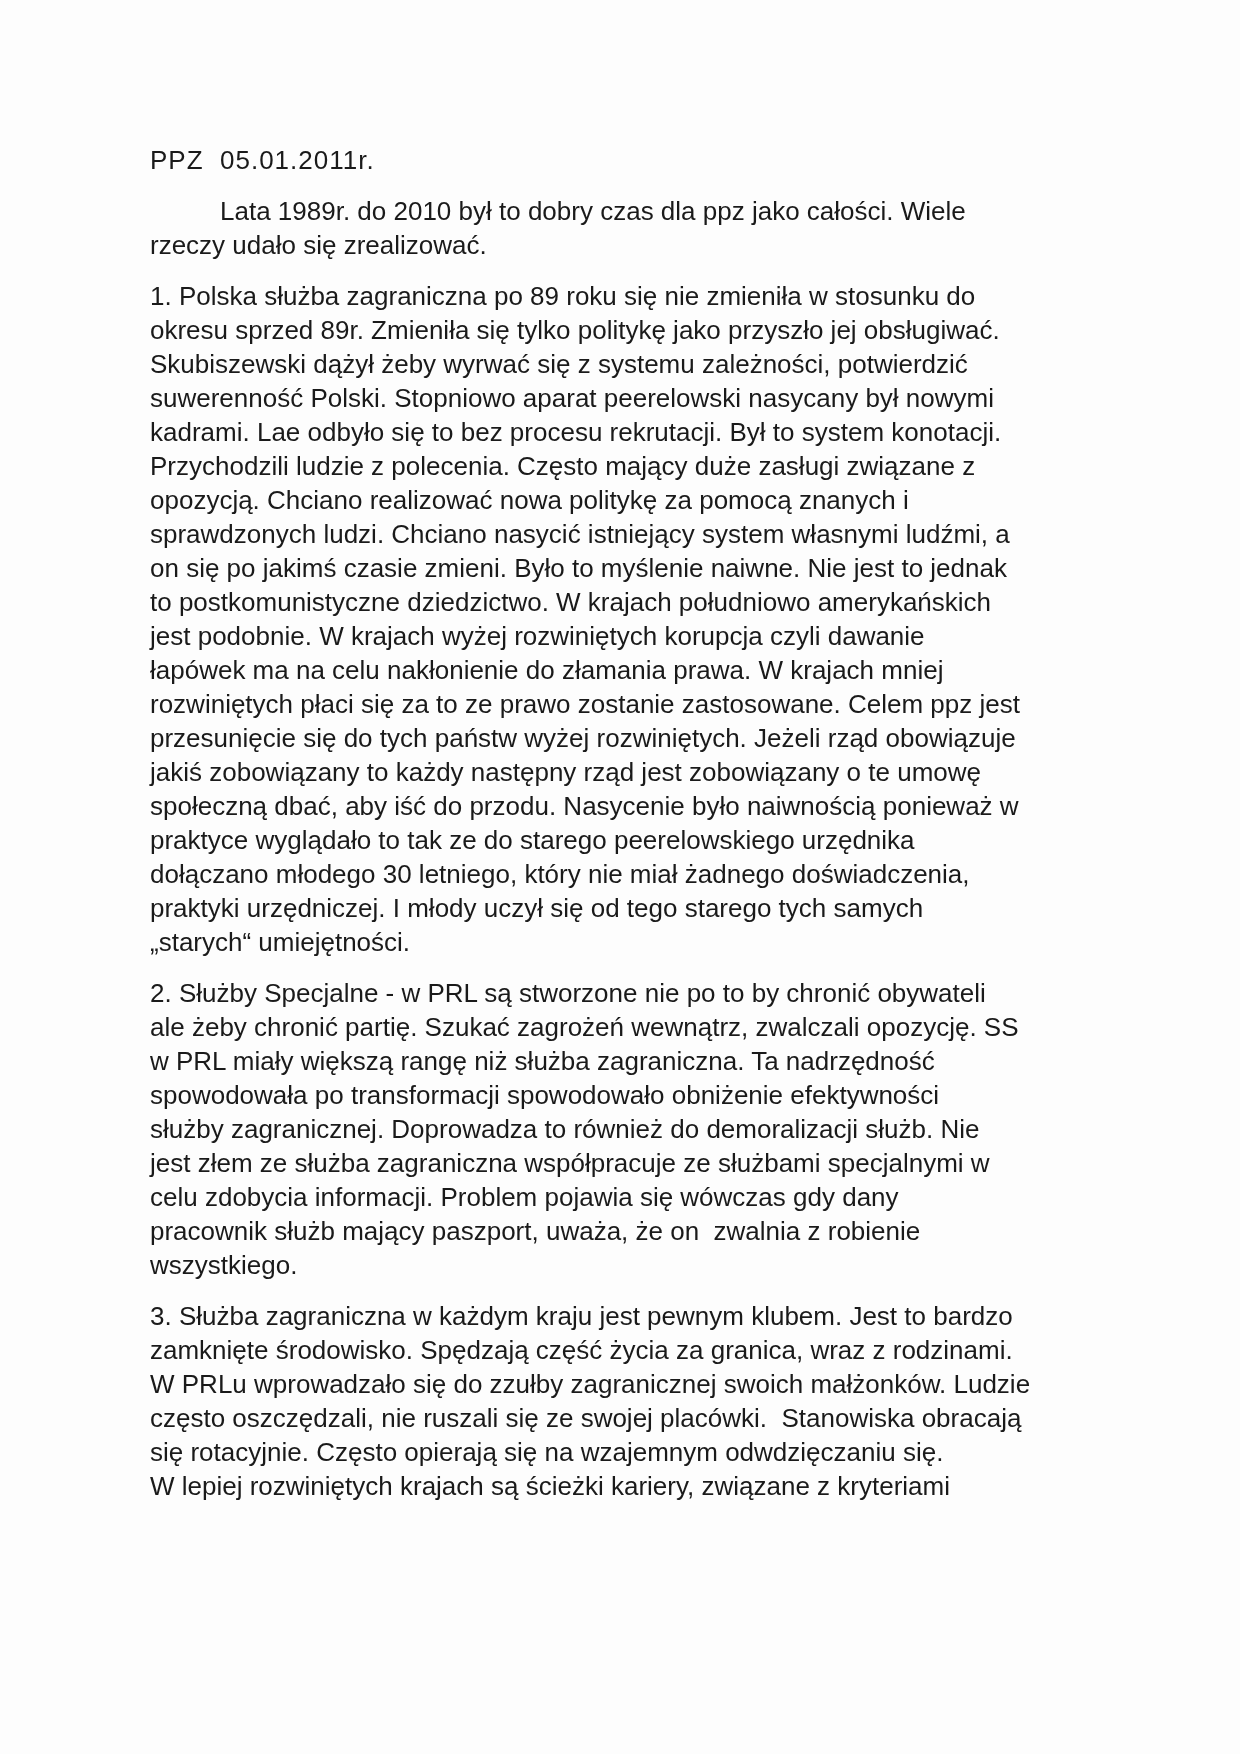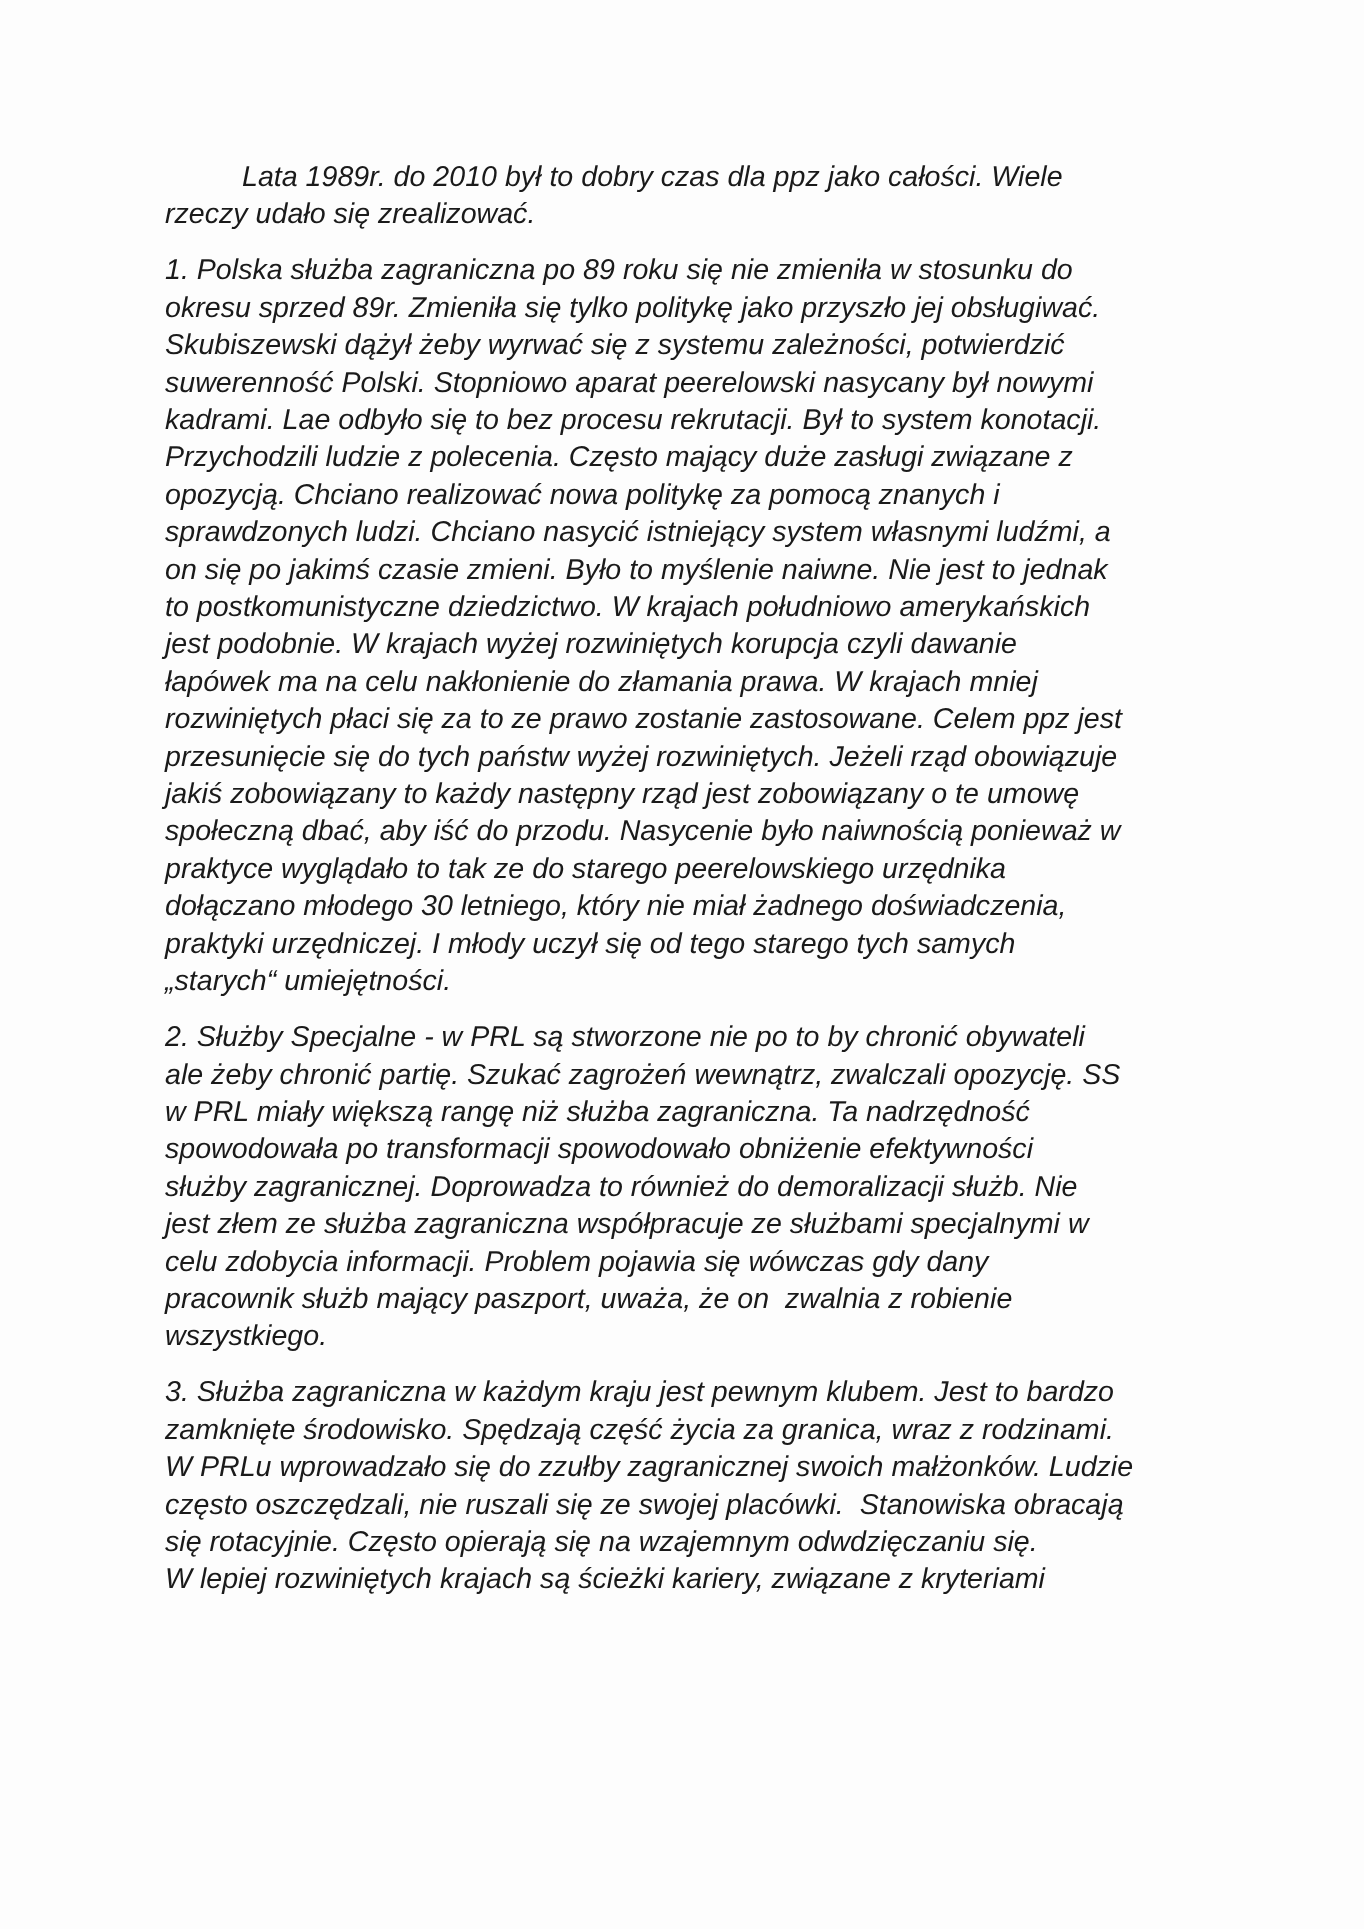--- a/index.html
+++ b/index.html
@@ -23,30 +23,30 @@
   .heading {
     font-size: 26px;
     font-weight: normal;
     letter-spacing: 1px;
     margin: 0 0 17px 0;
     white-space: pre;
   }
   .para {
     margin: 0 0 17px 0;
     white-space: pre;
-    font-style: italic;
   }
   .indent-first {
     text-indent: 70px;
   }
 </style>
 </head>
 <body>
 
 <div class="page">
+  <h1 class="heading">PPZ  05.01.2011r.</h1>
 
   <p class="para indent-first">Lata 1989r. do 2010 był to dobry czas dla ppz jako całości. Wiele
 rzeczy udało się zrealizować.</p>
 
 
   <p class="para">1. Polska służba zagraniczna po 89 roku się nie zmieniła w stosunku do
 okresu sprzed 89r. Zmieniła się tylko politykę jako przyszło jej obsługiwać.
 Skubiszewski dążył żeby wyrwać się z systemu zależności, potwierdzić
 suwerenność Polski. Stopniowo aparat peerelowski nasycany był nowymi
 kadrami. Lae odbyło się to bez procesu rekrutacji. Był to system konotacji.

